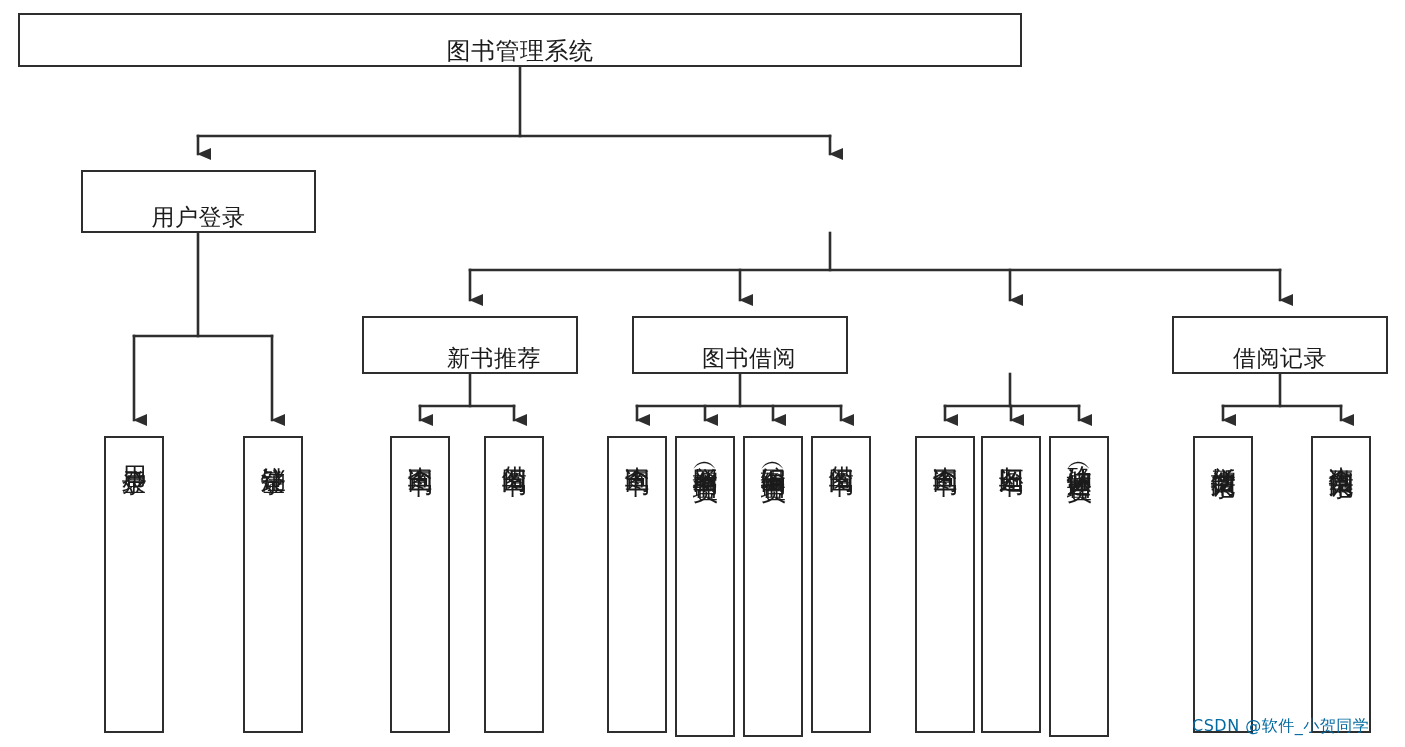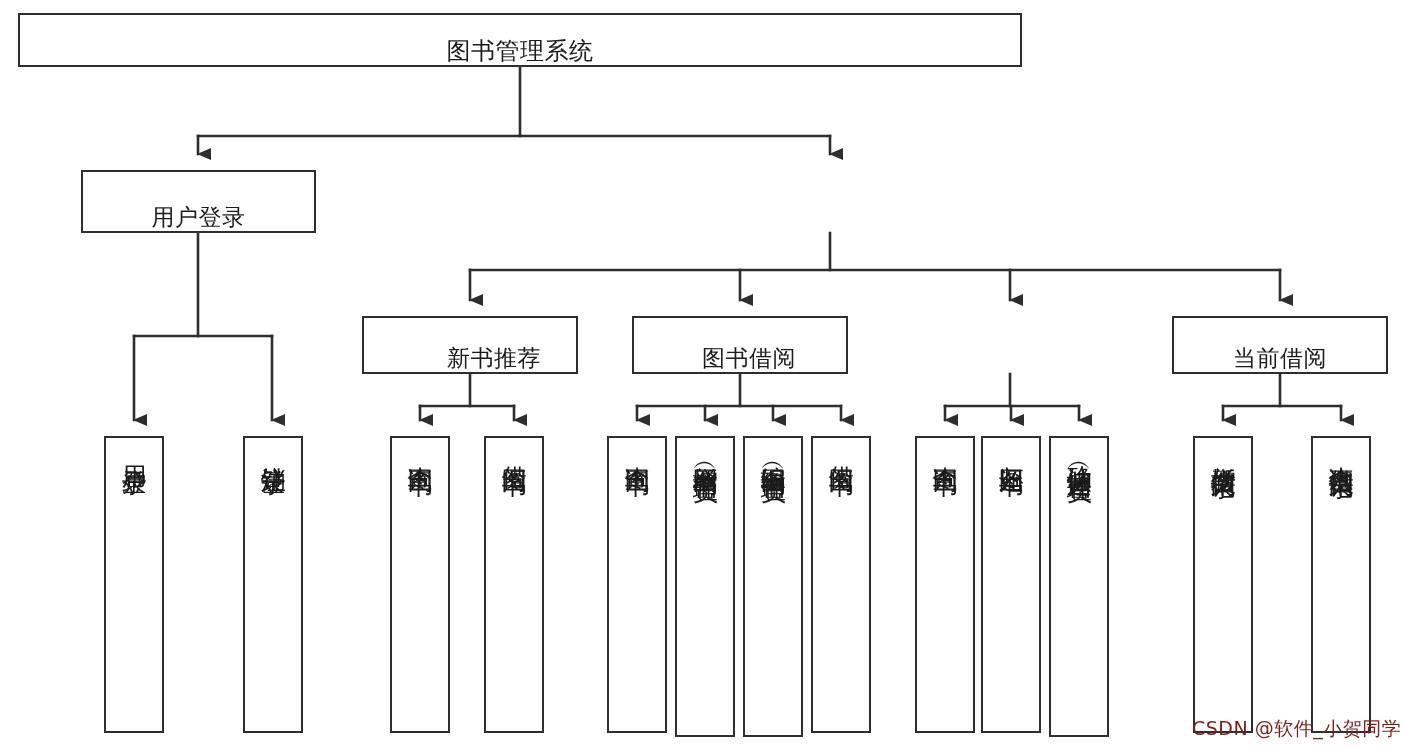--- a/index.html
+++ b/index.html
@@ -50,22 +50,22 @@
   .node.vert .lbl {
     writing-mode: vertical-rl;
     text-orientation: upright;
     font-size: 25px;
     letter-spacing: 2px;
     white-space: nowrap;
   }
   .node.root .lbl { font-size: 24px; }
   .watermark {
     position: absolute;
-    font-size: 19px;
-    color: #7f1d1d;
+    font-size: 16px;
+    color: #0369a1;
     white-space: nowrap;
     letter-spacing: 0.5px;
   }
 </style>
 </head>
 <body>
 
 <div id="canvas">
 
   <svg id="edges" viewBox="0 0 1405 747" xmlns="http://www.w3.org/2000/svg">
@@ -126,21 +126,21 @@
     <span class="lbl">用户登录</span>
   </div>
 
   <div class="node horiz" style="left:362px; top:316px; width:216px; height:58px;padding-left:48px;">
     <span class="lbl">新书推荐</span>
   </div>
   <div class="node horiz" style="left:632px; top:316px; width:216px; height:58px;padding-left:18px;">
     <span class="lbl">图书借阅</span>
   </div>
   <div class="node horiz" style="left:1172px; top:316px; width:216px; height:58px;">
-    <span class="lbl">当前借阅</span>
+    <span class="lbl">借阅记录</span>
   </div>
 
   <div class="node vert" style="left:104px; top:436px; width:60px; height:297px;">
     <span class="lbl">用户登录</span>
   </div>
   <div class="node vert" style="left:243px; top:436px; width:60px; height:297px;">
     <span class="lbl">注销登录</span>
   </div>
 
   <div class="node vert" style="left:390px; top:436px; width:60px; height:297px;">

